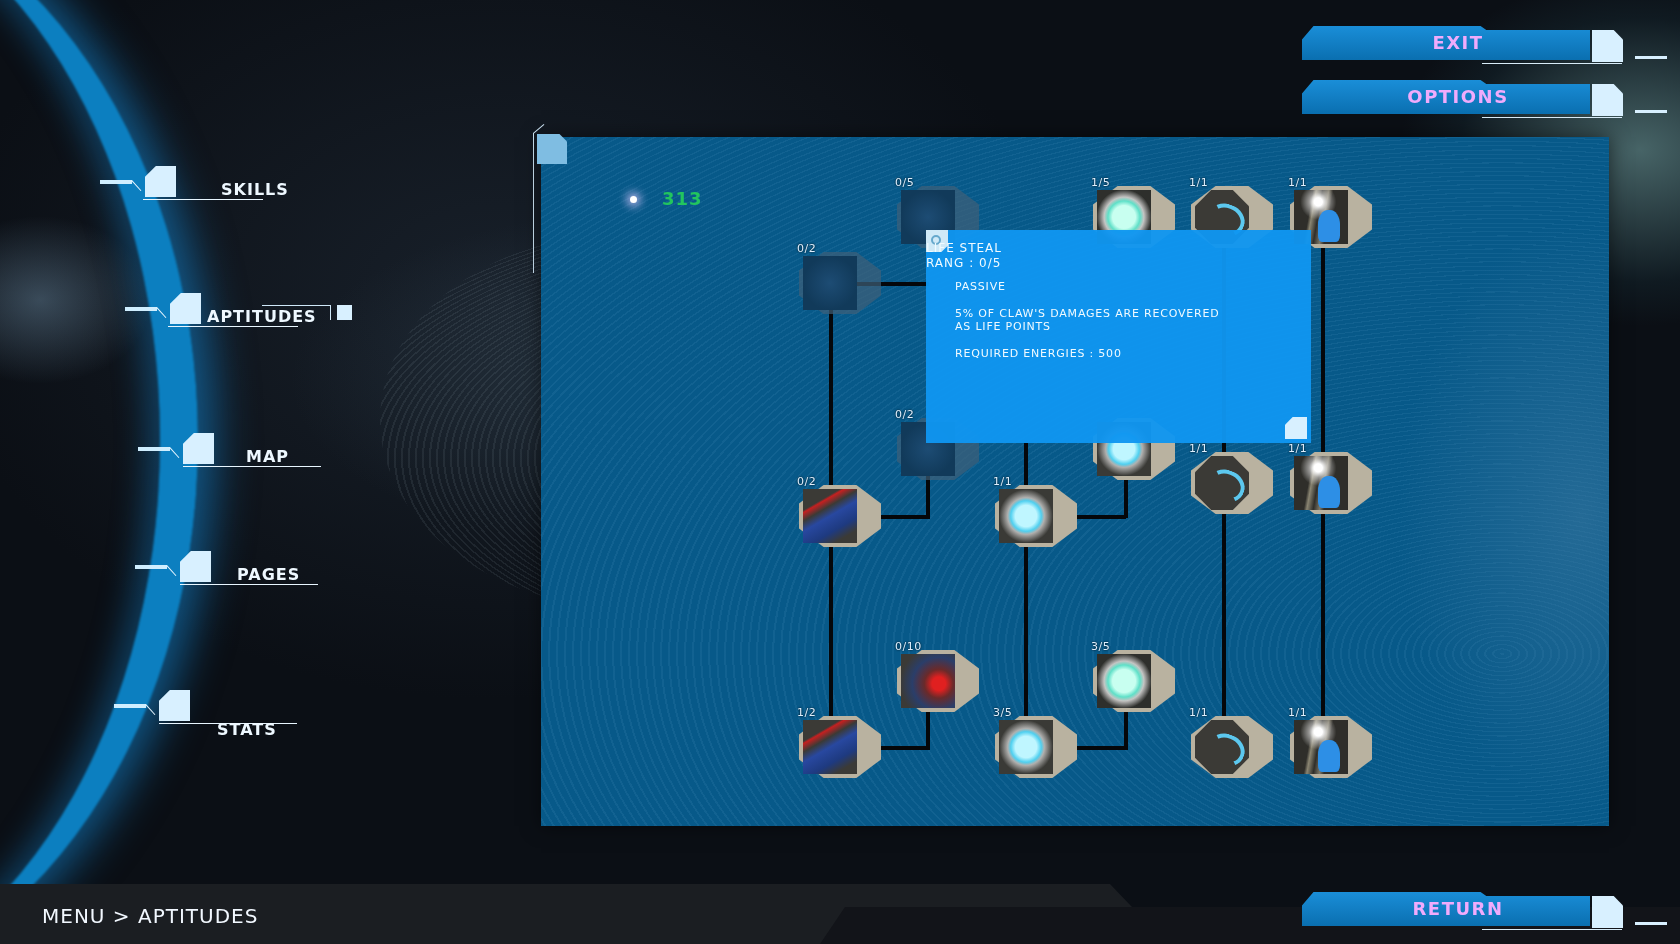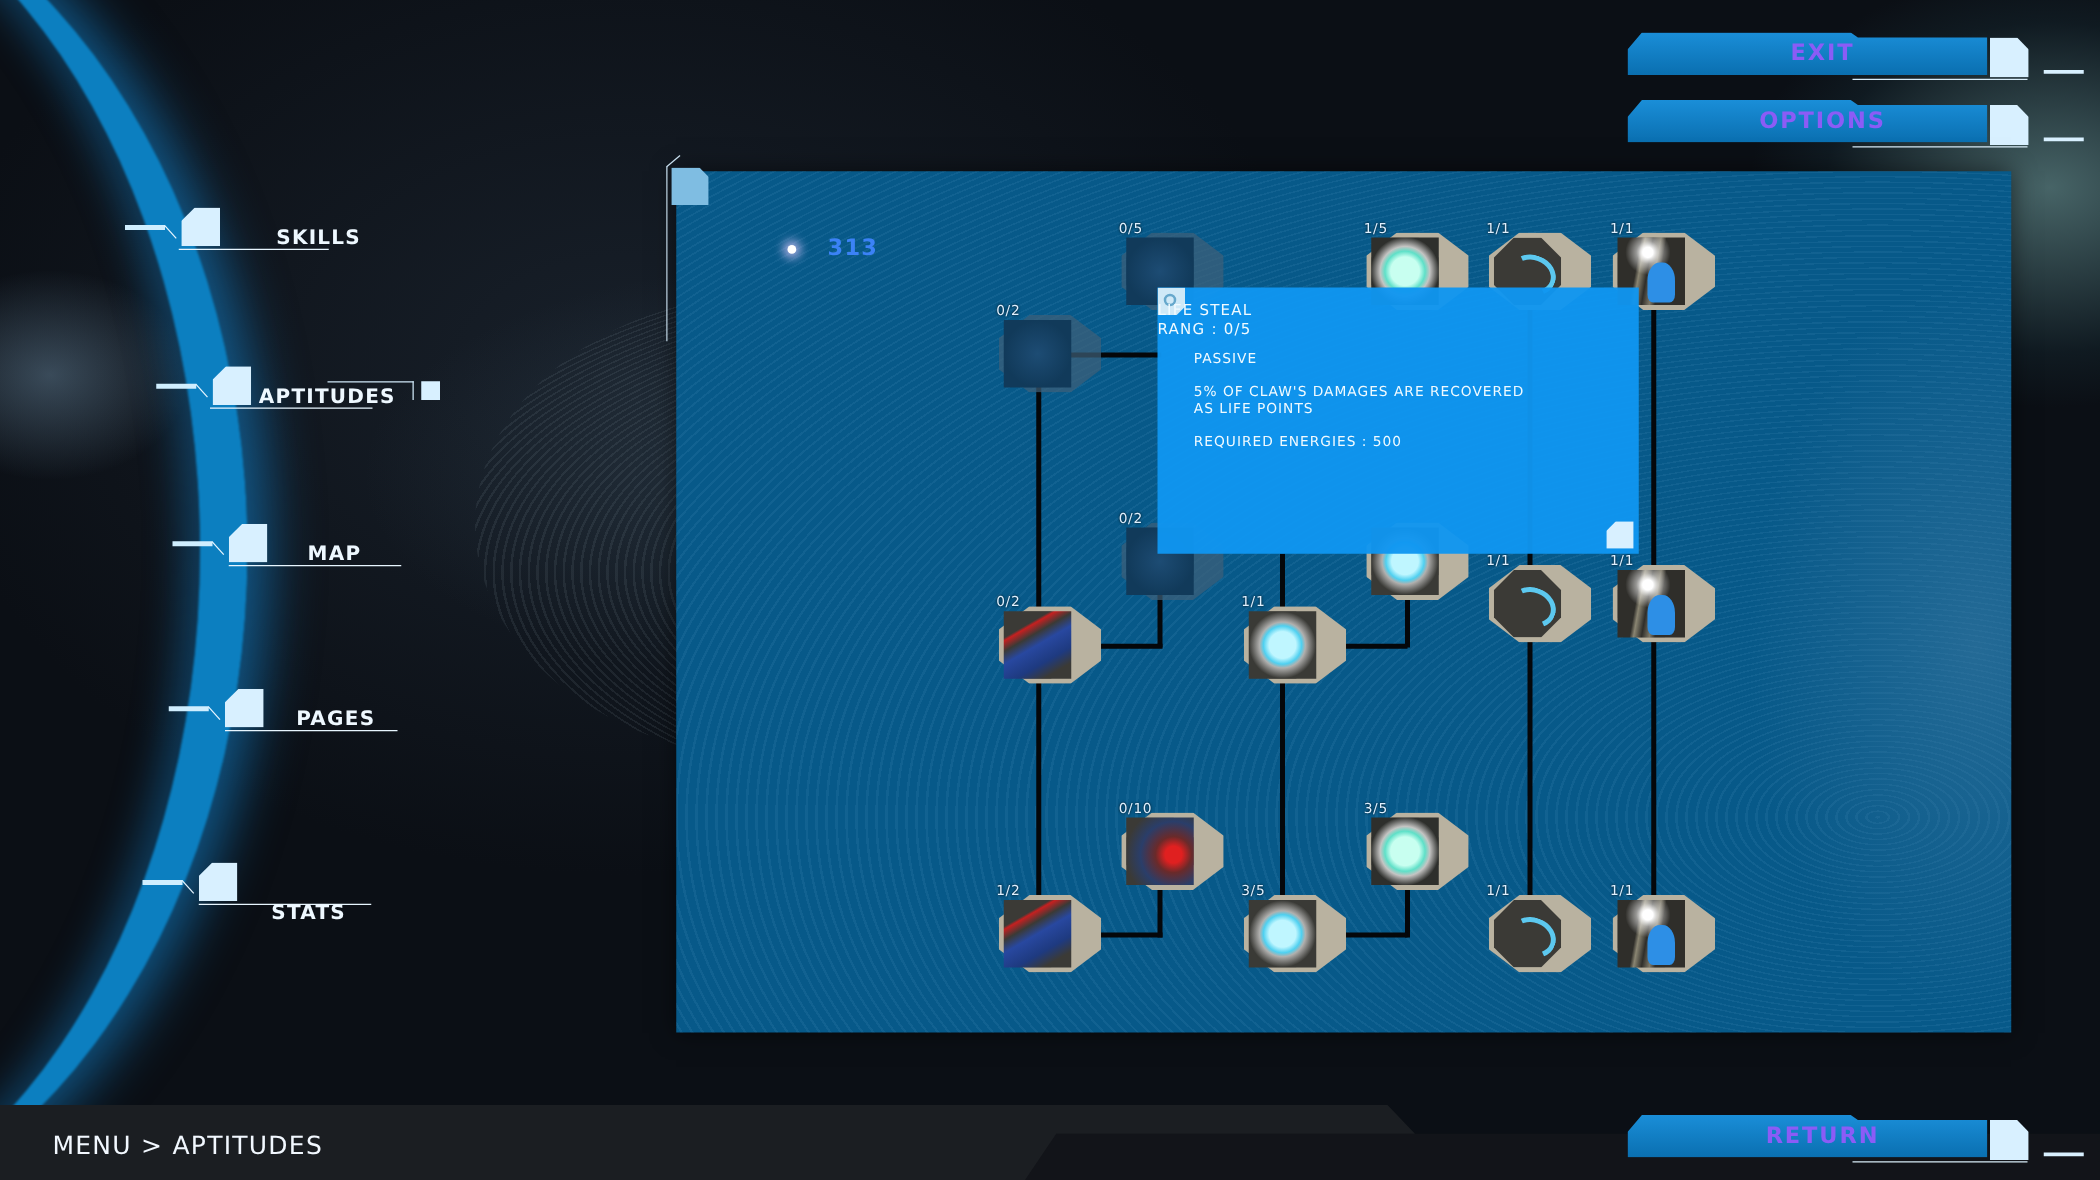--- a/index.html
+++ b/index.html
@@ -50,21 +50,21 @@
   
   .hbtn { position:absolute; width:300px; height:40px; }
   .hbtn .bar {
     position:absolute; left:0; top:4px; width:288px; height:34px;
     background:linear-gradient(#1a8ed8, #0a6fb0);
     clip-path: polygon(4% 0, 62% 0, 64% 12%, 100% 12%, 100% 100%, 0 100%, 0 40%);
     box-shadow:0 0 12px rgba(20,140,220,0.6);
   }
   .hbtn .label {
     position:absolute; left:0; top:10px; width:312px; text-align:center;
-    font-size:18px; font-weight:bold; letter-spacing:1.5px; color:#8b5cf6;
+    font-size:18px; font-weight:bold; letter-spacing:1.5px; color:#f0abfc;
   }
   .hbtn .tab {
     position:absolute; left:290px; top:8px; width:31px; height:32px; background:#d8f0ff;
     clip-path: polygon(0 0, 70% 0, 100% 30%, 100% 100%, 0 100%);
   }
   .hbtn .line { position:absolute; left:180px; top:41px; width:140px; height:1px; background:#d8ecf8; }
   .hbtn .tail { position:absolute; left:333px; top:34px; width:32px; height:3px; background:#d8f0ff; }
 
   
   .bottom-bar {
@@ -90,21 +90,21 @@
     position:absolute; left:537px; top:134px; width:30px; height:30px; background:#7fbde2;
     clip-path: polygon(0 0, 75% 0, 100% 25%, 100% 100%, 0 100%);
   }
   .panel-bracket-v { position:absolute; left:533px; top:133px; width:1px; height:140px; background:#d0e8f8; }
   .panel-bracket-d { position:absolute; left:533px; top:133px; width:14px; height:1px; background:#d0e8f8; transform-origin:0 0; transform:rotate(-40deg); }
 
   .energy-dot {
     position:absolute; left:630px; top:196px; width:7px; height:7px; border-radius:50%;
     background:#fff; box-shadow:0 0 8px 4px rgba(220,200,255,0.7);
   }
-  .energy-value { position:absolute; left:662px; top:188px; font-size:18px; font-weight:bold; color:#3b82f6; letter-spacing:1px; }
+  .energy-value { position:absolute; left:662px; top:188px; font-size:18px; font-weight:bold; color:#22c55e; letter-spacing:1px; }
 
   
   .conn { position:absolute; background:#05070a; }
 
   
   .node { position:absolute; width:82px; height:62px; }
   .node .frame {
     position:absolute; inset:0;
     background:#b9b2a0;
     clip-path: polygon(30% 0, 70% 0, 100% 30%, 100% 70%, 70% 100%, 30% 100%, 0 70%, 0 30%);
@@ -195,21 +195,21 @@
 <div class="nav-item" style="left:125px; top:293px; width:260px;">
   <div class="stub" style="width:32px;"></div>
   <div class="slant" style="left:32px;"></div>
   <div class="block" style="left:45px;"></div>
   <div class="underline" style="left:43px; width:130px;"></div>
   <div class="label" style="left:82px;">APTITUDES</div>
 </div>
 <div class="active-bracket" style="left:262px; top:305px; width:68px; height:14px;"></div>
 <div class="active-dot" style="left:337px; top:305px;"></div>
 
-<div class="nav-item" style="left:138px; top:419px; width:200px;">
+<div class="nav-item" style="left:138px; top:433px; width:200px;">
   <div class="stub" style="width:32px;"></div>
   <div class="slant" style="left:32px;"></div>
   <div class="block" style="left:45px;"></div>
   <div class="underline" style="left:45px; width:138px;"></div>
   <div class="label" style="left:108px;">MAP</div>
 </div>
 
 <div class="nav-item" style="left:135px; top:551px; width:200px;">
   <div class="stub" style="width:32px;"></div>
   <div class="slant" style="left:32px;"></div>

